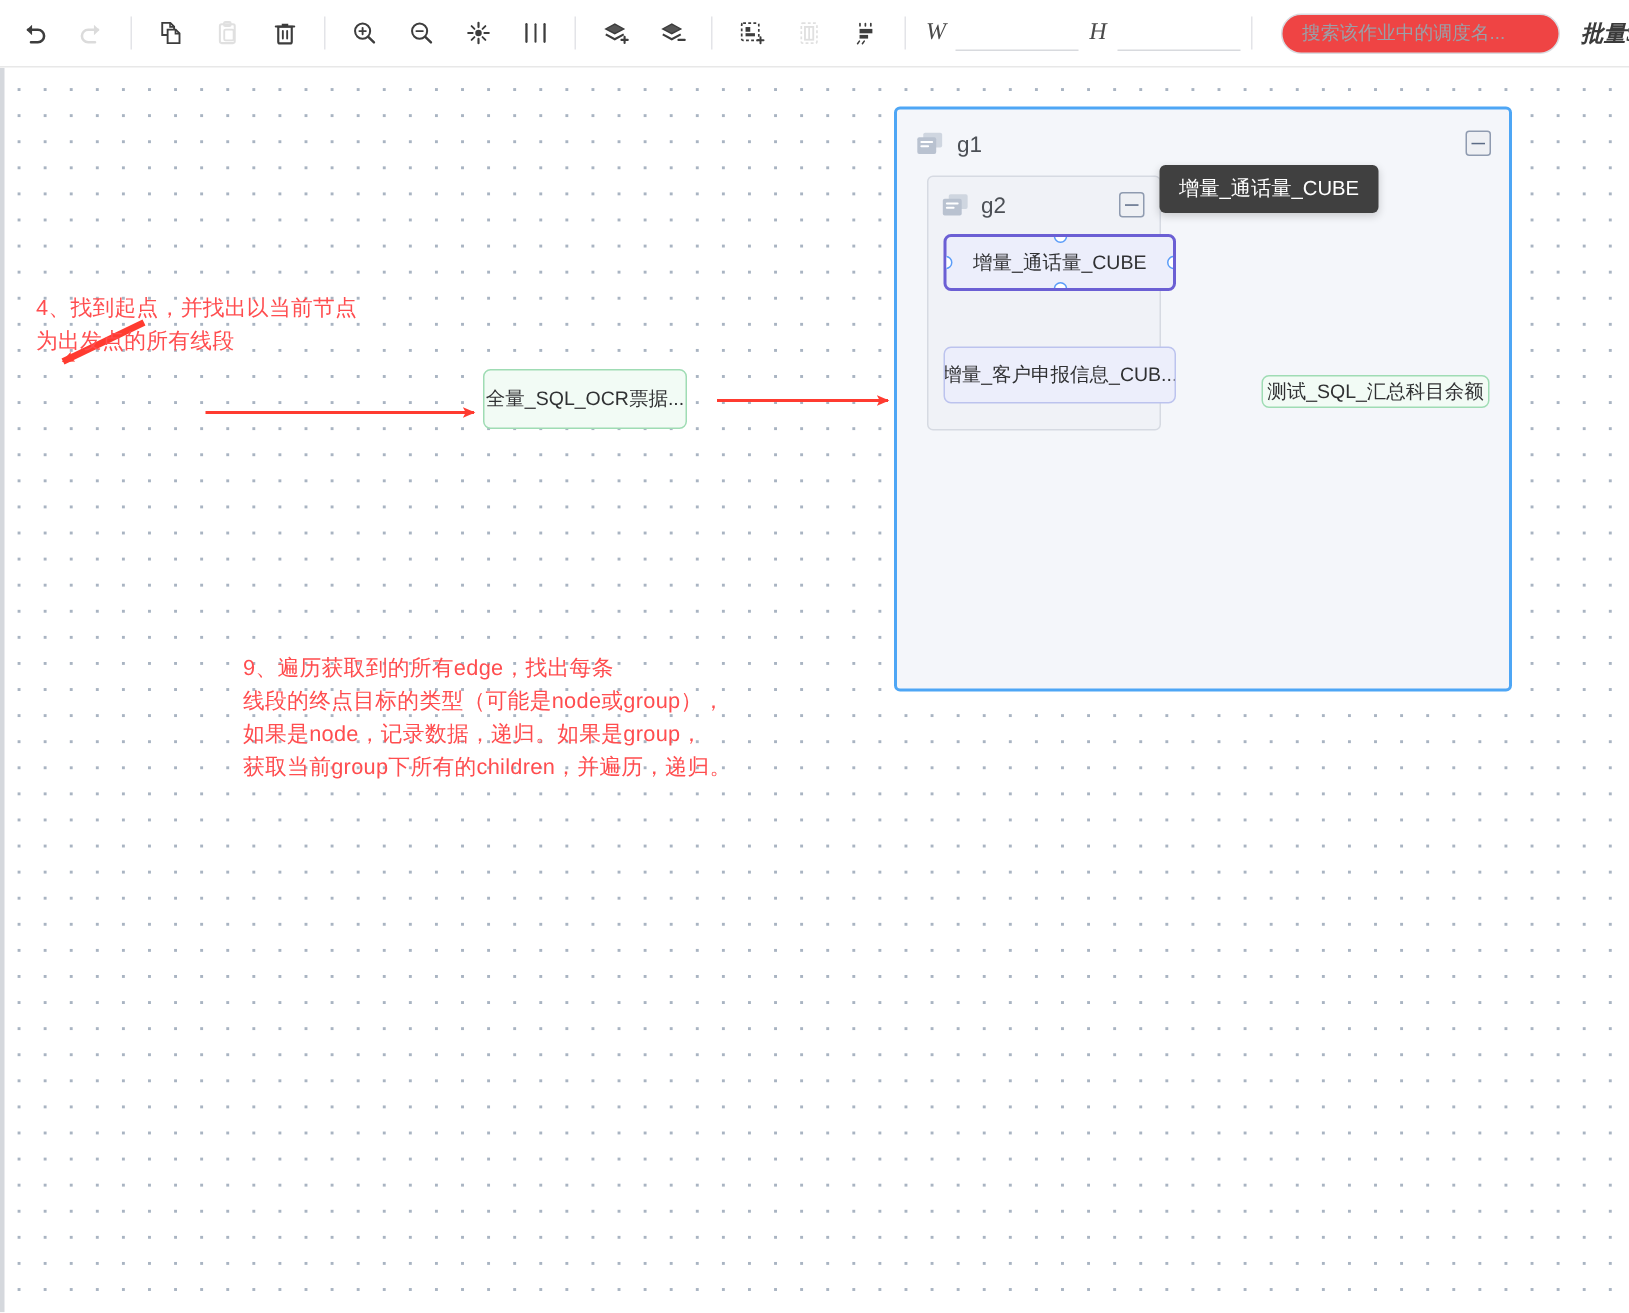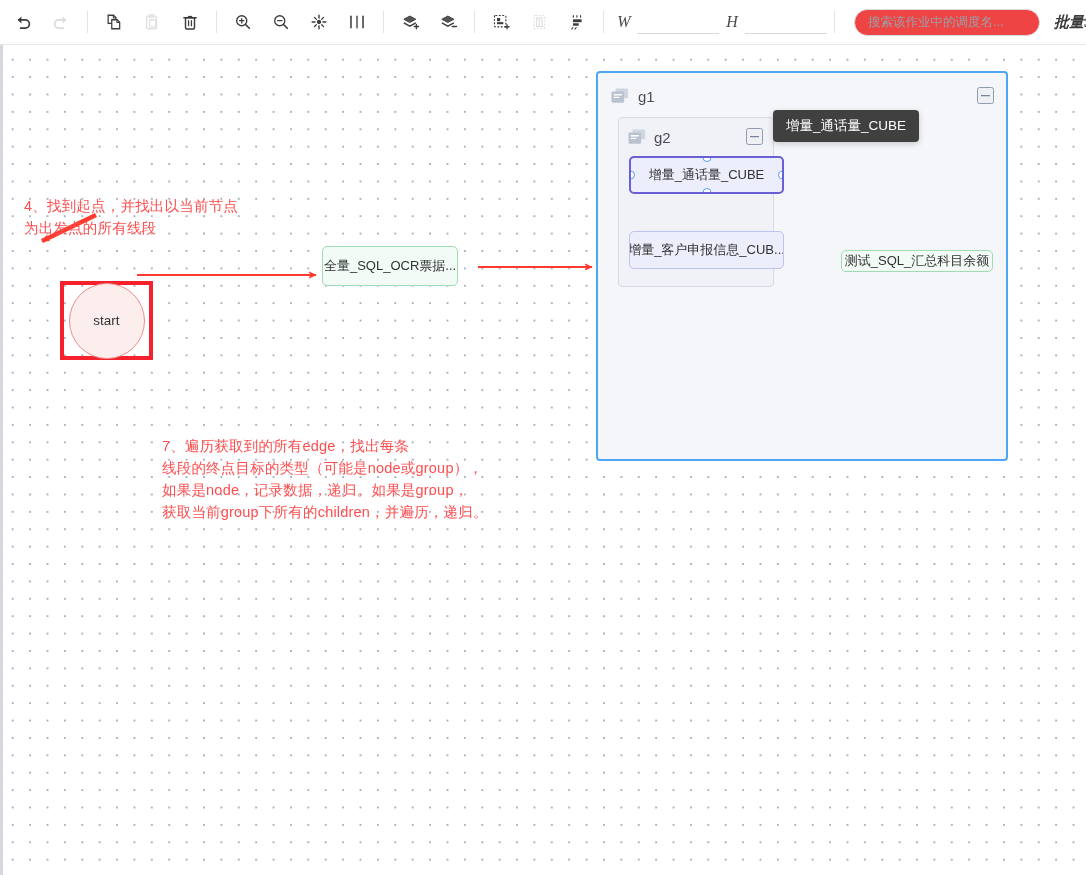--- a/index.html
+++ b/index.html
@@ -445,28 +445,25 @@
       <path d="M478,222 L592,222" stroke="#ff3b30" stroke-width="2" fill="none" marker-end="url(#arrowRed)"></path>
 
       <path d="M789,205 Q812,215 836,191" stroke="#ff3b30" stroke-width="2" fill="none" marker-end="url(#arrowRed)"></path>
 
       <path d="M913,207 Q905,330 790,385" stroke="#ff3b30" stroke-width="2" fill="none" marker-end="url(#arrowRed)"></path>
     </svg>
 
     <div class="annotation" id="annot-1">4、找到起点，并找出以当前节点
 为出发点的所有线段</div>
 
-    <div class="annotation" id="annot-2">7、遍历获取到的所有edge，找出每条
+    <div class="annotation" id="annot-2">9、遍历获取到的所有edge，找出每条
 线段的终点目标的类型（可能是node或group），
 如果是node，记录数据，递归。如果是group，
 获取当前group下所有的children，并遍历，递归。</div>
 
-    <div class="start-wrap">
-      <div class="start-circle">start</div>
-    </div>
 
     <div class="node green" style="left:322px; top:201px; width:136px; height:40px;">
       <span>全量_SQL_OCR票据...</span>
     </div>
 
     <div class="group g1" style="left:596px; top:26px; width:412px; height:390px;">
 
       <svg class="group-icon" style="left:12px; top:14px;" viewBox="0 0 22 20">
         <rect x="6" y="1.6" width="14" height="11" rx="1.4" fill="#cfd6e0"></rect>
         <rect x="1.6" y="5" width="14" height="12.4" rx="1.4" fill="#b9c2d0"></rect>

